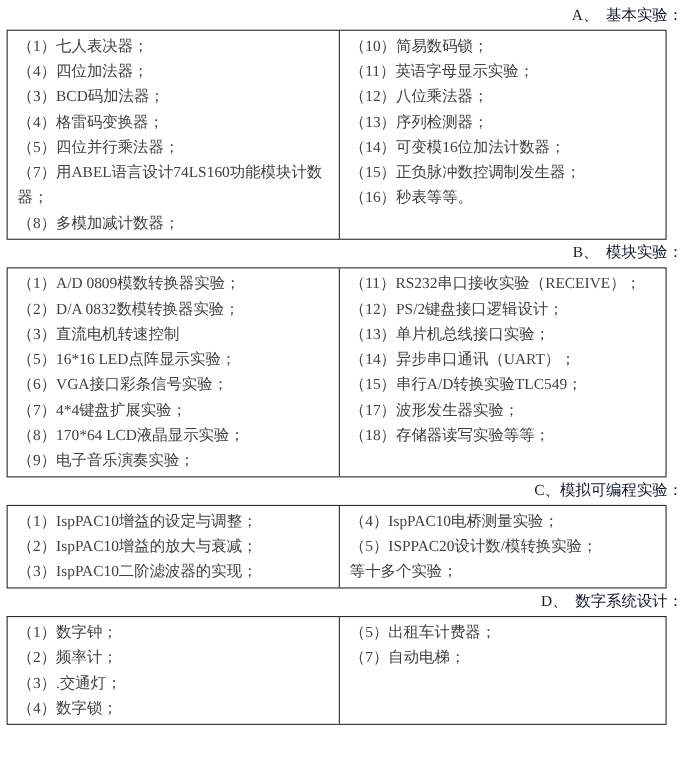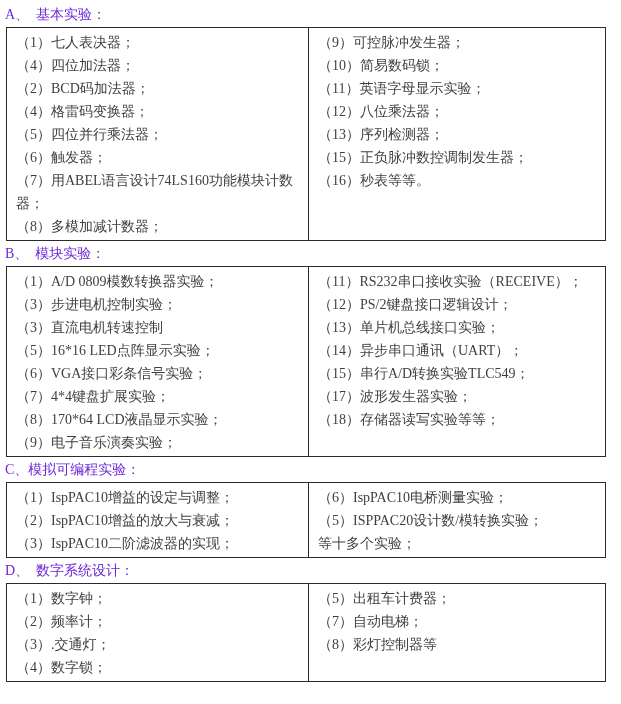--- a/index.html
+++ b/index.html
@@ -10,21 +10,22 @@
     font-family: "Liberation Serif", "DejaVu Serif", serif;
     color: #3f3f3f;
   }
   .page { padding-top: 2px; }
   .heading {
     font-size: 14px;
     line-height: 20px;
     margin: 3px 0 2px 0;
     padding-left: 5px;
     white-space: pre;
-    color: #6d28d9;
+    color: #0f172a;
+    text-align: right;
   }
   .tbl {
     display: flex;
     margin-left: 6px;
     width: 600px;
     border: 1px solid #2a2a2a;
     box-sizing: border-box;
     background: #ffffff;
   }
   .cell {
@@ -41,45 +42,44 @@
 <body>
 
 <div class="page">
 
   <div class="section">
     <div class="heading">A、  基本实验：</div>
     <div class="tbl">
       <div class="cell left">
           <div class="item">（1）七人表决器；</div>
           <div class="item">（4）四位加法器；</div>
-          <div class="item">（2）BCD码加法器；</div>
+          <div class="item">（3）BCD码加法器；</div>
           <div class="item">（4）格雷码变换器；</div>
           <div class="item">（5）四位并行乘法器；</div>
-          <div class="item">（6）触发器；</div>
           <div class="item">（7）用ABEL语言设计74LS160功能模块计数器；</div>
           <div class="item">（8）多模加减计数器；</div>
         </div>
       <div class="cell right">
-          <div class="item">（9）可控脉冲发生器；</div>
           <div class="item">（10）简易数码锁；</div>
           <div class="item">（11）英语字母显示实验；</div>
           <div class="item">（12）八位乘法器；</div>
           <div class="item">（13）序列检测器；</div>
+          <div class="item">（14）可变模16位加法计数器；</div>
           <div class="item">（15）正负脉冲数控调制发生器；</div>
           <div class="item">（16）秒表等等。</div>
         </div>
     </div>
   </div>
 
   <div class="section">
     <div class="heading">B、  模块实验：</div>
     <div class="tbl">
       <div class="cell left">
           <div class="item">（1）A/D 0809模数转换器实验；</div>
-          <div class="item">（3）步进电机控制实验；</div>
+          <div class="item">（2）D/A 0832数模转换器实验；</div>
           <div class="item">（3）直流电机转速控制</div>
           <div class="item">（5）16*16 LED点阵显示实验；</div>
           <div class="item">（6）VGA接口彩条信号实验；</div>
           <div class="item">（7）4*4键盘扩展实验；</div>
           <div class="item">（8）170*64 LCD液晶显示实验；</div>
           <div class="item">（9）电子音乐演奏实验；</div>
         </div>
       <div class="cell right">
           <div class="item">（11）RS232串口接收实验（RECEIVE）；</div>
           <div class="item">（12）PS/2键盘接口逻辑设计；</div>
@@ -94,37 +94,36 @@
 
   <div class="section">
     <div class="heading">C、模拟可编程实验：</div>
     <div class="tbl">
       <div class="cell left">
           <div class="item">（1）IspPAC10增益的设定与调整；</div>
           <div class="item">（2）IspPAC10增益的放大与衰减；</div>
           <div class="item">（3）IspPAC10二阶滤波器的实现；</div>
         </div>
       <div class="cell right">
-          <div class="item">（6）IspPAC10电桥测量实验；</div>
+          <div class="item">（4）IspPAC10电桥测量实验；</div>
           <div class="item">（5）ISPPAC20设计数/模转换实验；</div>
           <div class="item">等十多个实验；</div>
         </div>
     </div>
   </div>
 
   <div class="section">
     <div class="heading">D、  数字系统设计：</div>
     <div class="tbl">
       <div class="cell left">
           <div class="item">（1）数字钟；</div>
           <div class="item">（2）频率计；</div>
           <div class="item">（3）.交通灯；</div>
           <div class="item">（4）数字锁；</div>
         </div>
       <div class="cell right">
           <div class="item">（5）出租车计费器；</div>
           <div class="item">（7）自动电梯；</div>
-          <div class="item">（8）彩灯控制器等</div>
         </div>
     </div>
   </div>
 
 </div>
 
 </body></html>

